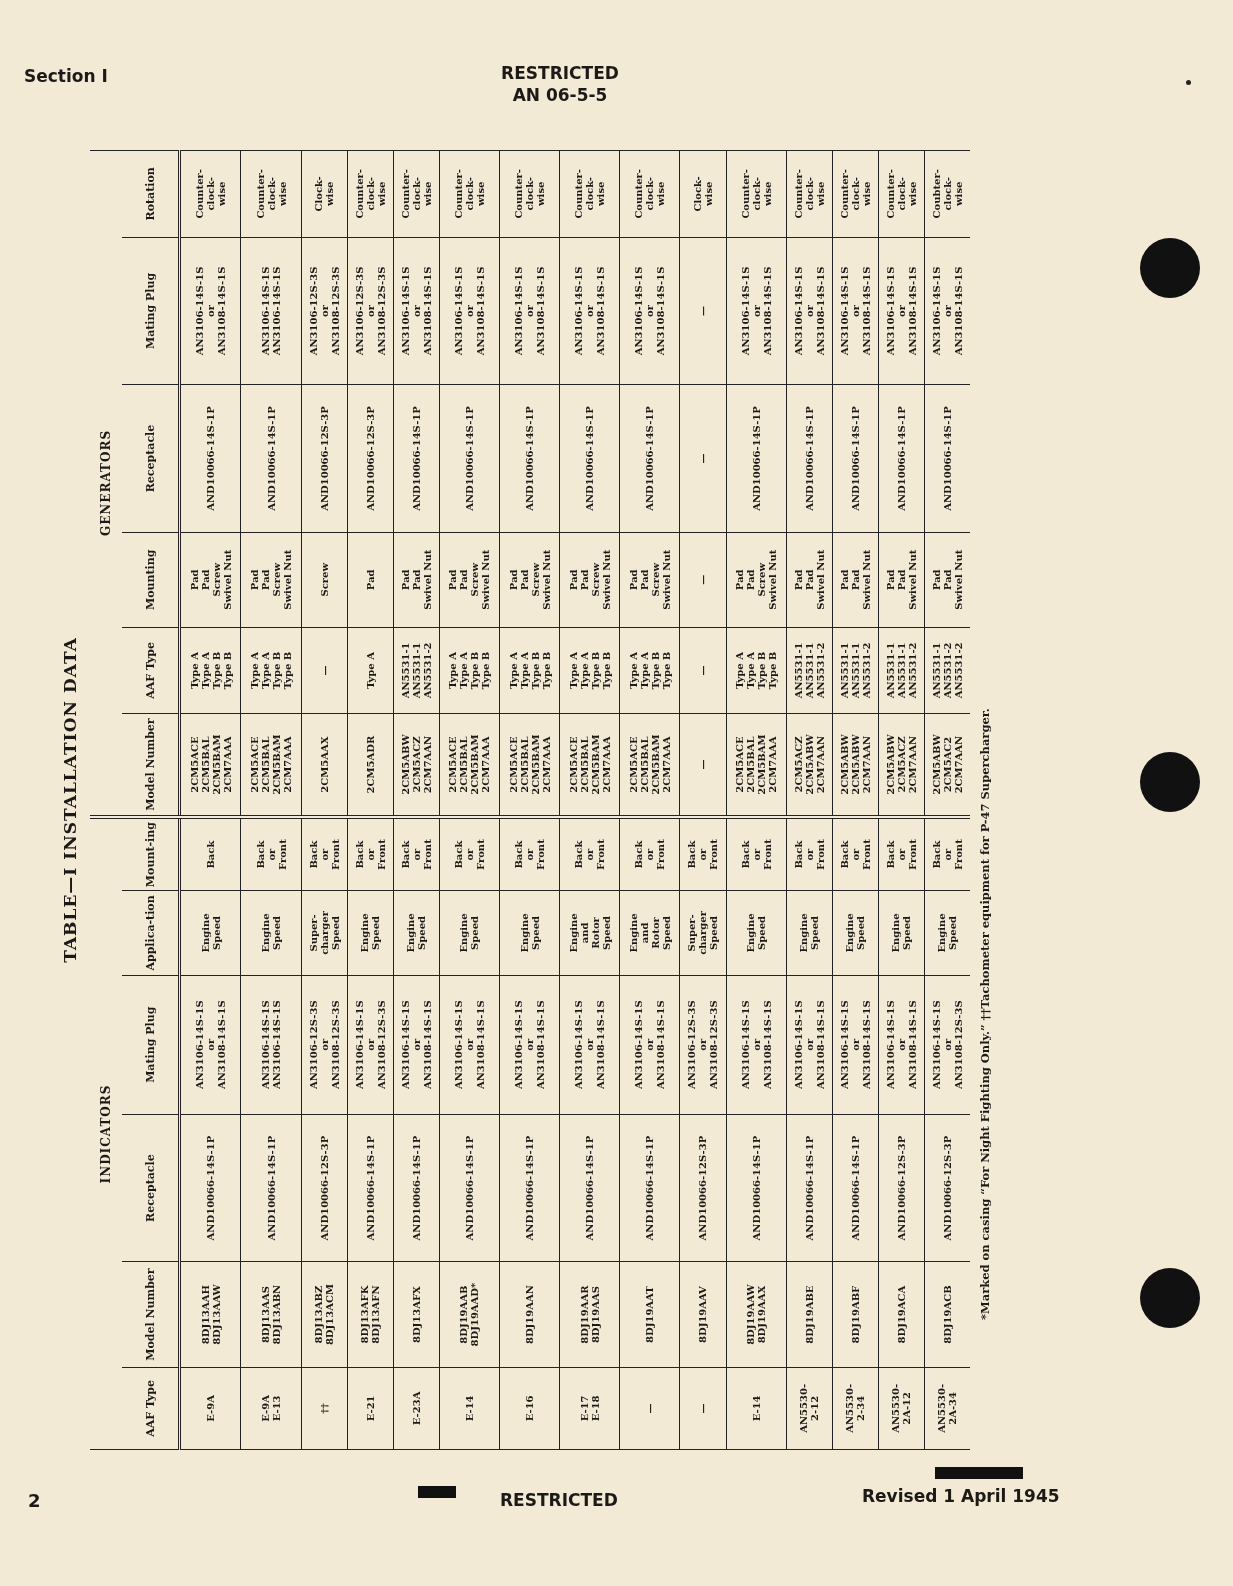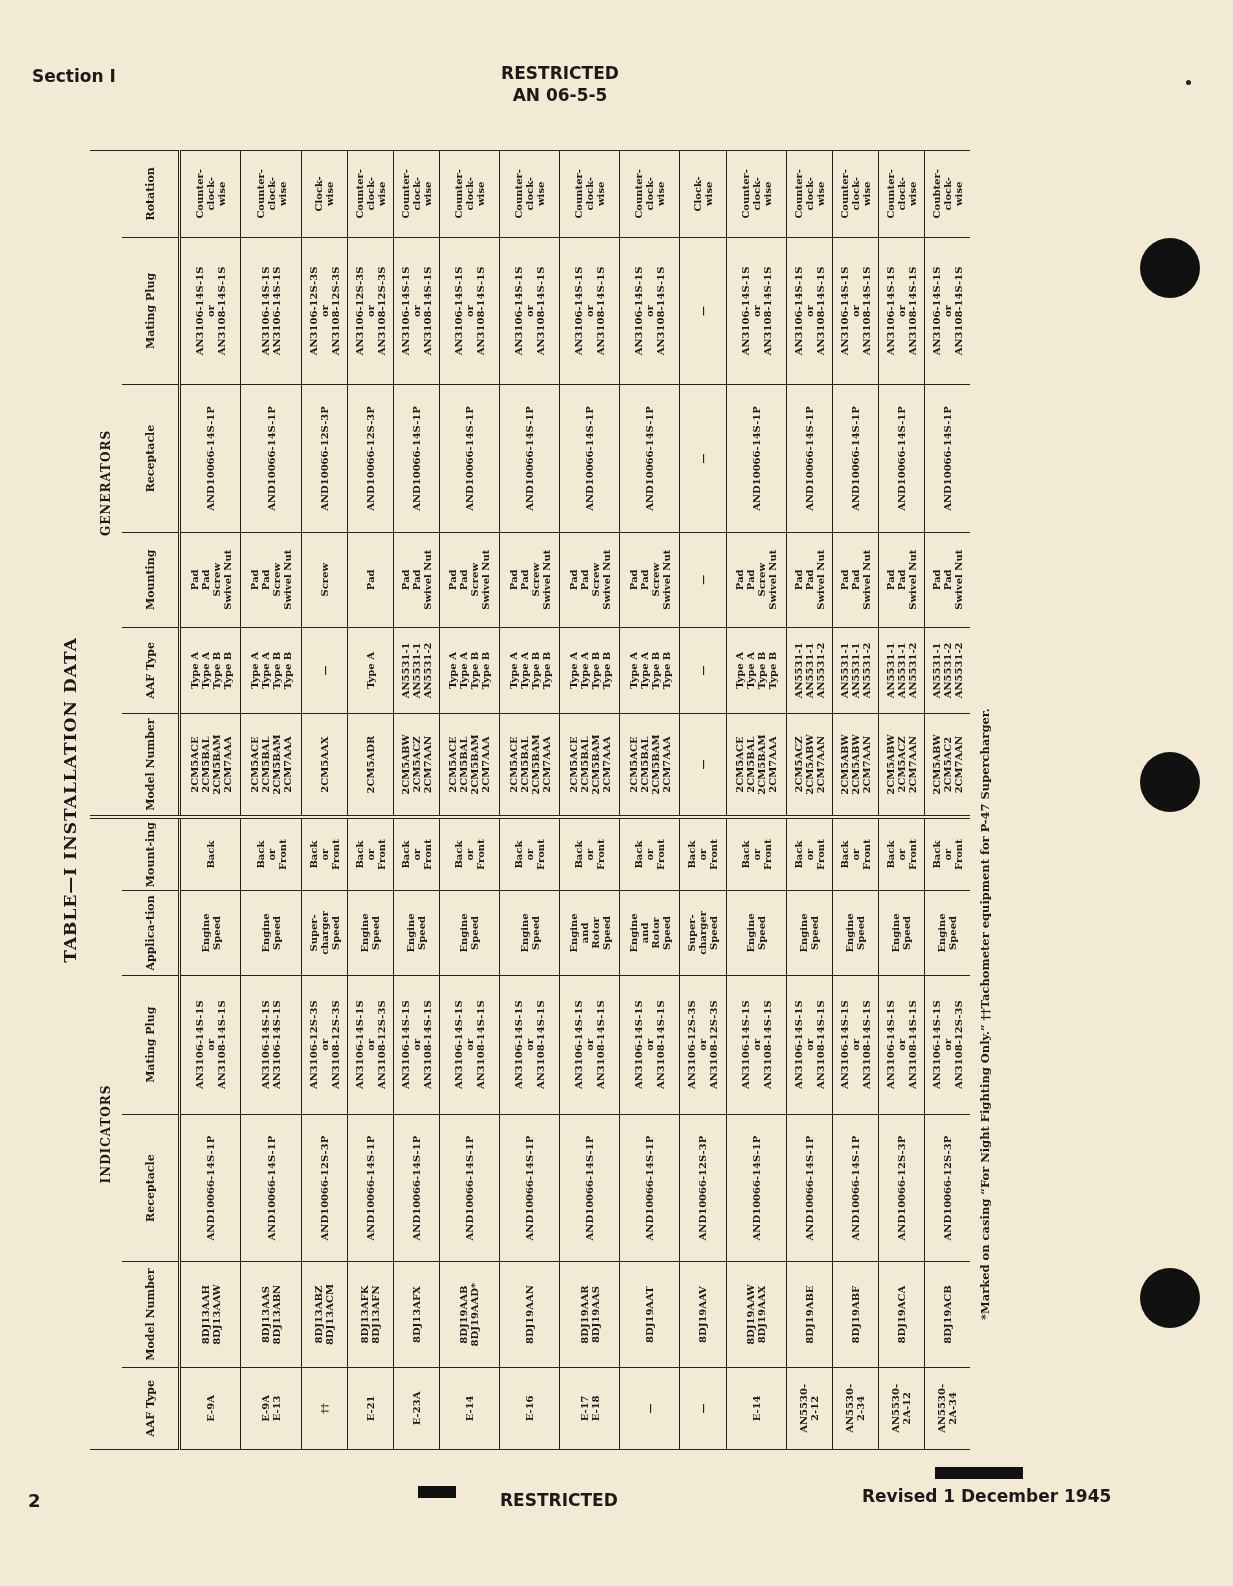--- a/index.html
+++ b/index.html
@@ -1,21 +1,21 @@
 <!DOCTYPE html>
 <html><head>
 <meta charset="utf-8">
 <style>
   html, body { margin:0; padding:0; }
   body {
     width:1233px; height:1586px; position:relative; overflow:hidden;
     background:#f3ead6;
     font-family:"DejaVu Serif", serif; color:#1c1a17;
   }
-  .hdr-left { position:absolute; left:32px; top:66px; font-family:"DejaVu Sans", sans-serif; font-weight:bold; font-size:17px; }
+  .hdr-left { position:absolute; left:24px; top:66px; font-family:"DejaVu Sans", sans-serif; font-weight:bold; font-size:17px; }
   .hdr-center { position:absolute; left:480px; top:62px; width:160px; text-align:center; font-family:"DejaVu Sans", sans-serif; font-weight:bold; font-size:17px; line-height:22px; }
   .ftr-left { position:absolute; left:28px; top:1490px; font-family:"DejaVu Sans", sans-serif; font-weight:bold; font-size:18px; }
   .ftr-center { position:absolute; left:500px; top:1490px; font-family:"DejaVu Sans", sans-serif; font-weight:bold; font-size:17px; }
   .ftr-right { position:absolute; left:862px; top:1486px; font-family:"DejaVu Sans", sans-serif; font-weight:bold; font-size:17px; }
   .blk1 { position:absolute; left:418px; top:1486px; width:38px; height:12px; background:#111; }
   .blk2 { position:absolute; left:935px; top:1467px; width:88px; height:12px; background:#111; }
   .hole { position:absolute; left:1140px; width:60px; height:60px; border-radius:50%; background:#111; }
   .dot { position:absolute; left:1186px; top:80px; width:5px; height:5px; border-radius:50%; background:#222; }
 
   
@@ -904,13 +904,13 @@
         </tbody>
     </table>
   </div>
   <div class="footnote">*Marked on casing “For Night Fighting Only.”  ††Tachometer equipment for P-47 Supercharger.</div>
 </div>
 
 <div class="ftr-left">2</div>
 <div class="blk1"></div>
 <div class="blk2"></div>
 <div class="ftr-center">RESTRICTED</div>
-<div class="ftr-right">Revised 1 December 1945</div>
+<div class="ftr-right">Revised 1 April 1945</div>
 
 </body></html>

